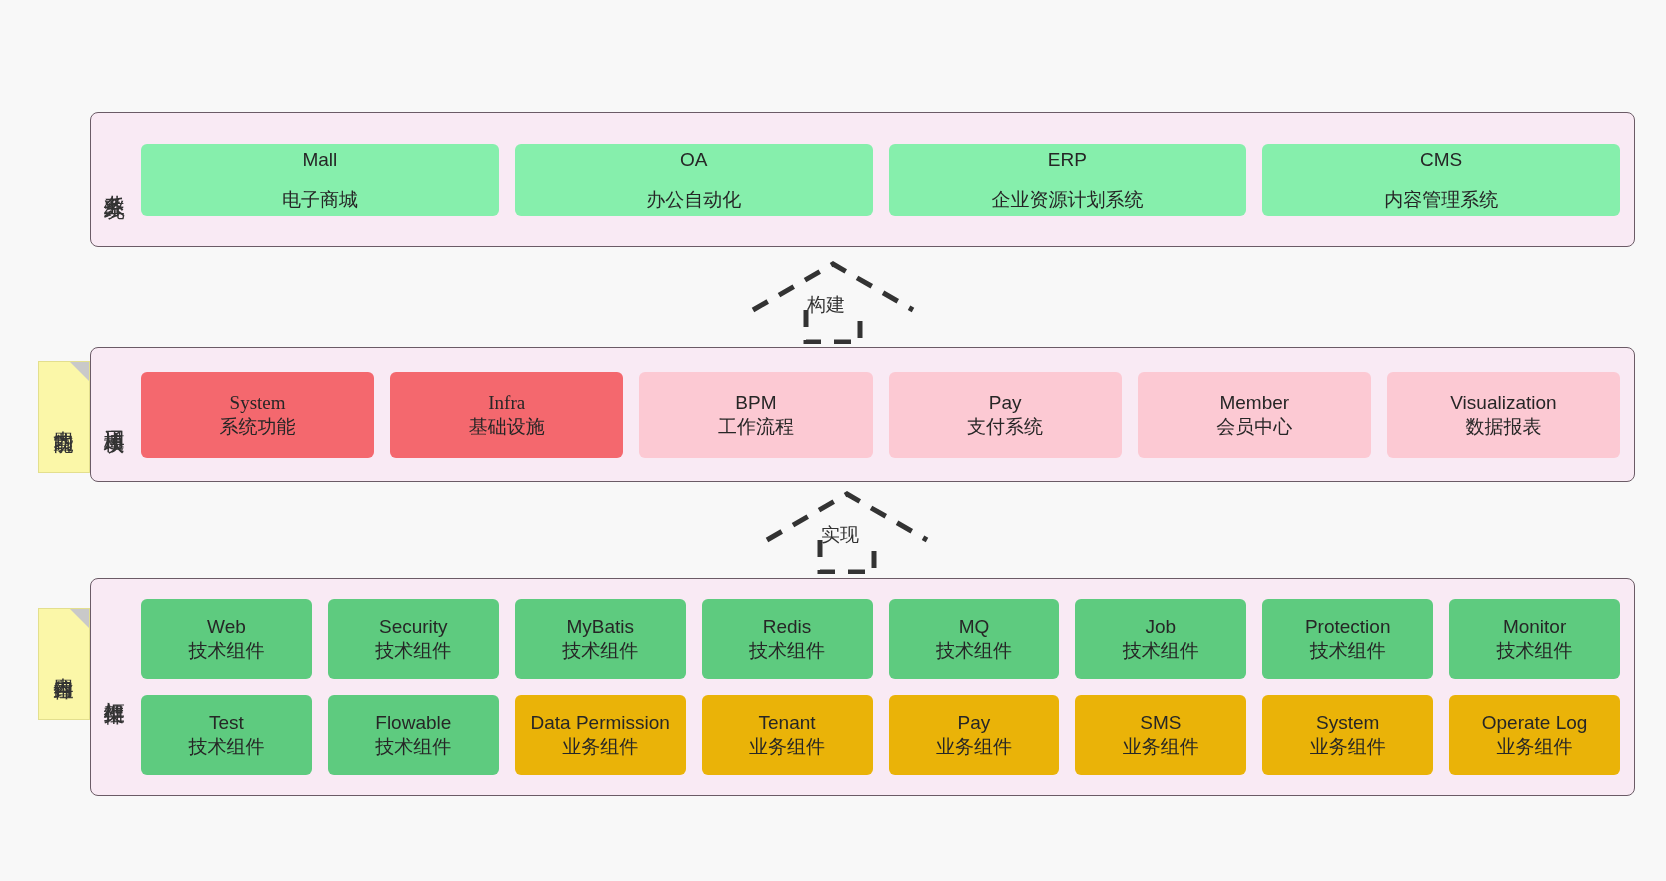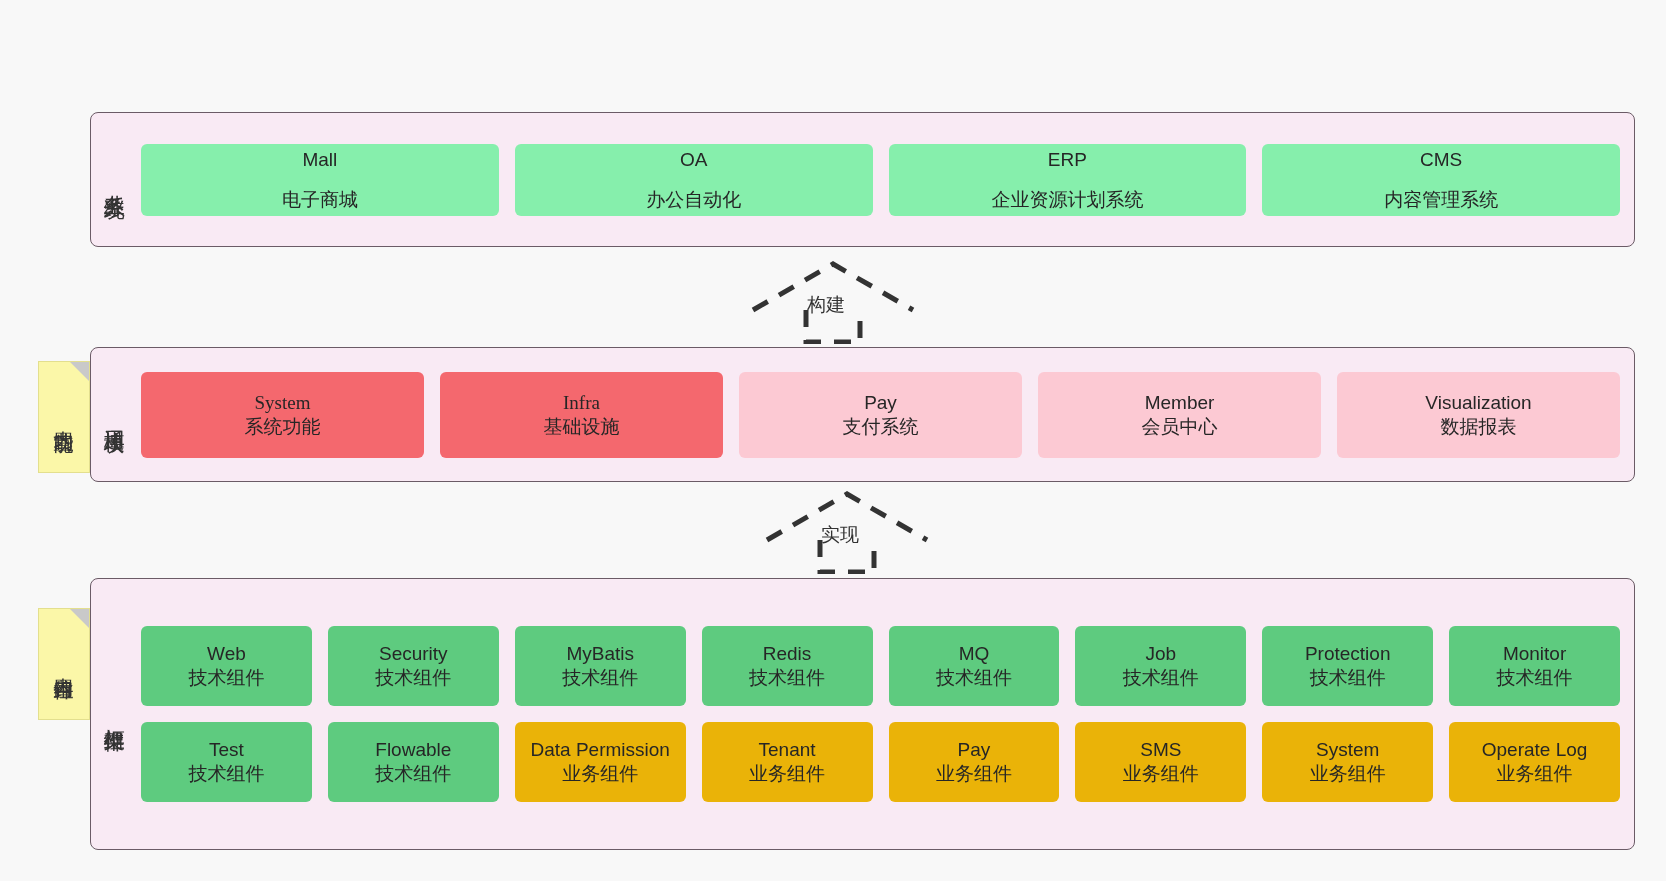--- a/index.html
+++ b/index.html
@@ -75,21 +75,21 @@
 
   .blue   { background: #86efac; gap: 16px; }
   .red    { background: #f4686e; font-family: Liberation Serif, serif; }
   .pink   { background: #fcc9d3; }
   .green  { background: #5ecb7f; }
   .lgreen { background: #eab308; }
 
   
   #layer-business { left: 90px;  top: 112px; width: 1545px; height: 135px; }
   #layer-common   { left: 90px;  top: 347px; width: 1545px; height: 135px; }
-  #layer-frame    { left: 90px;  top: 578px; width: 1545px; height: 272px; }
+  #layer-frame    { left: 90px;  top: 578px; width: 1545px; height: 218px; }
 
   #layer-business .node { height: 72px; }
   #layer-common  .node  { height: 86px; }
   #layer-frame   .node  { height: 80px; }
 
   
   .sticky {
     position: absolute;
     width: 52px;
     background: #fbf7a8;
@@ -182,20 +182,24 @@
     <div class="row">
       <div class="node red">
         <span class="t1">System</span>
         <span class="t2">系统功能</span>
       </div>
       <div class="node red">
         <span class="t1">Infra</span>
         <span class="t2">基础设施</span>
       </div>
       <div class="node pink">
+        <span class="t1">BPM</span>
+        <span class="t2">工作流程</span>
+      </div>
+      <div class="node pink">
         <span class="t1">Pay</span>
         <span class="t2">支付系统</span>
       </div>
       <div class="node pink">
         <span class="t1">Member</span>
         <span class="t2">会员中心</span>
       </div>
       <div class="node pink">
         <span class="t1">Visualization</span>
         <span class="t2">数据报表</span>

